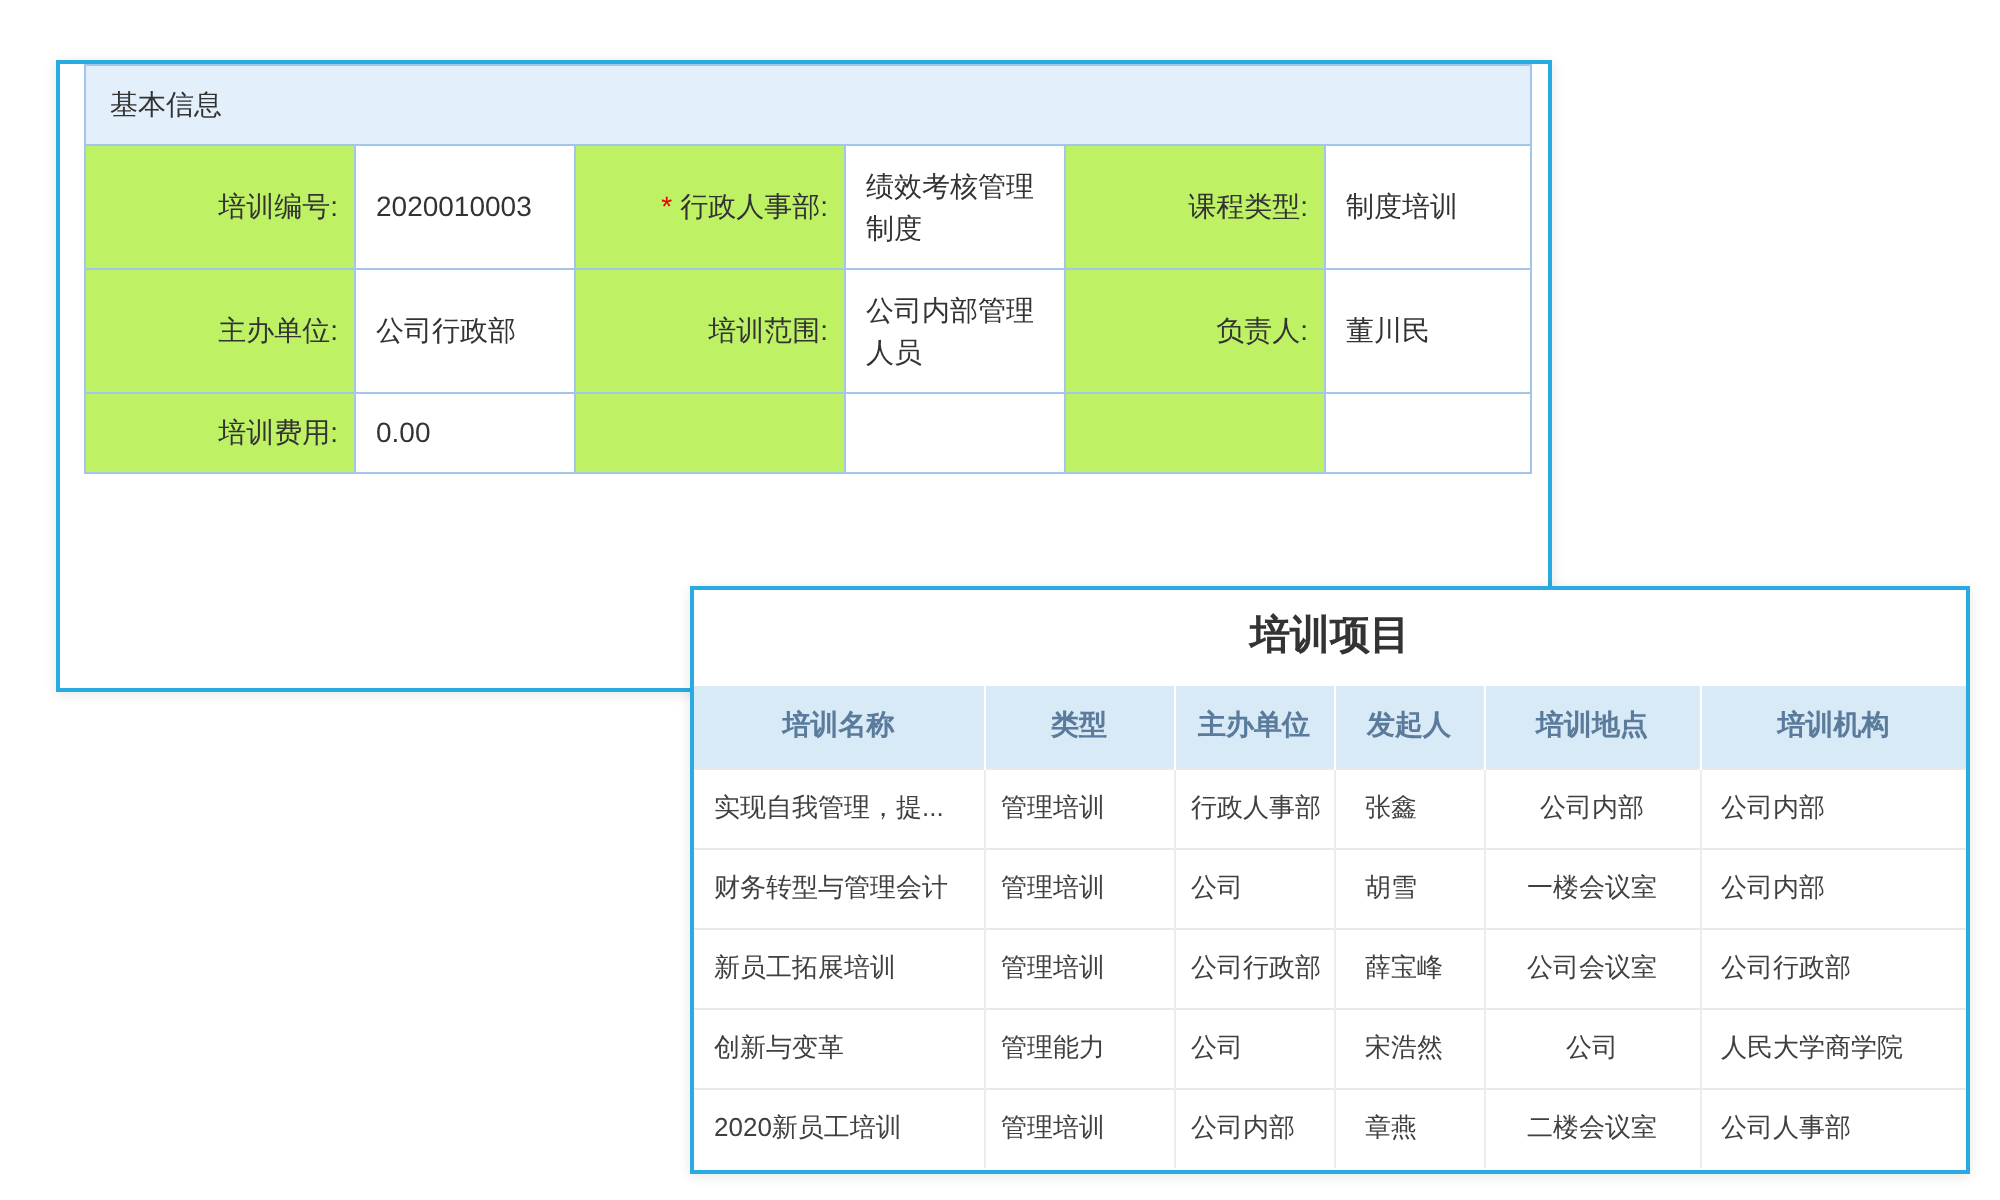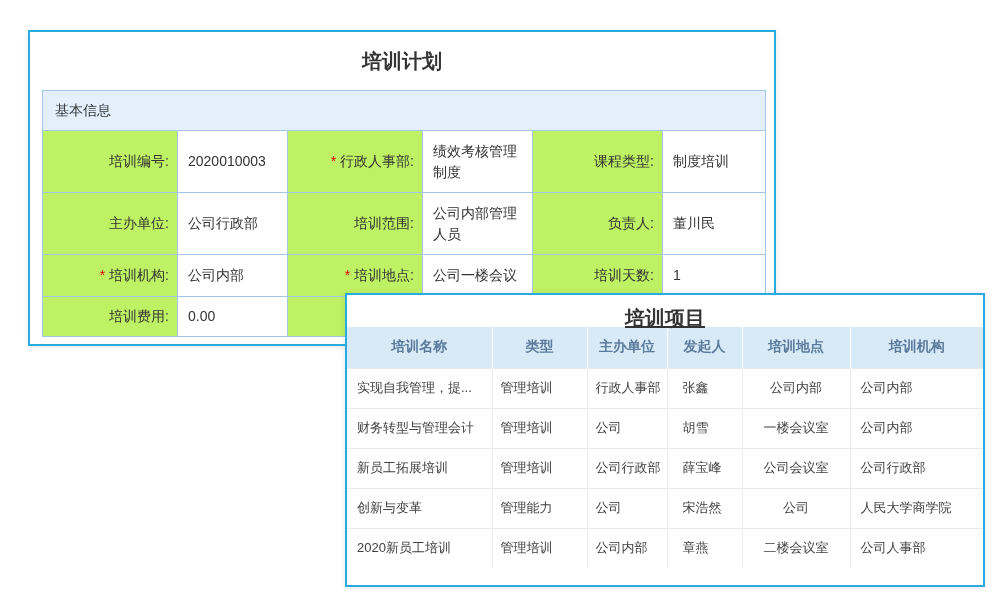--- a/index.html
+++ b/index.html
@@ -5,21 +5,21 @@
   html,body{margin:0;padding:0;background:#ffffff;font-family:"Liberation Sans","DejaVu Sans",sans-serif;}
   .stage{position:relative;width:1000px;height:600px;background:#fff;overflow:hidden;}
 
   
   .panel{position:absolute;background:#fff;border:2px solid #29abe2;box-sizing:border-box;
          box-shadow:0 1px 6px rgba(0,0,0,0.10);}
   #panel-plan{left:28px;top:30px;width:748px;height:316px;z-index:1;}
   #panel-projects{left:345px;top:293px;width:640px;height:294px;z-index:2;}
 
   .panel-title{height:58px;line-height:58px;text-align:center;font-size:20px;font-weight:bold;color:#333;}
-  #panel-projects .panel-title{height:32px;line-height:46px;text-decoration:underline;}
+  #panel-projects .panel-title{height:48px;line-height:46px;}
 
   .form-table{border-collapse:collapse;table-layout:fixed;margin:0 13px 0 12px;width:723px;}
   .form-table td{border:1px solid #a3c6e8;font-size:14px;color:#333;vertical-align:middle;box-sizing:border-box;}
   .section-cell{background:#e3f0fb;height:40px;padding-left:12px;text-align:left;}
   .lbl{background:#bef264;text-align:right;padding:0 8px 0 4px;}
   .val{background:#fff;text-align:left;padding:0 10px;line-height:1.5;}
   .r1{height:62px;} .r2{height:62px;} .r3{height:42px;} .r4{height:40px;}
   .req{color:#e60000;margin-right:4px;}
 
   
@@ -36,21 +36,20 @@
   .c-init{text-align:left;padding-left:15px;color:#4aa0ee;}
   .c-loc{text-align:center;}
   .c-agy{text-align:left;padding-left:10px;}
 </style>
 </head>
 <body>
 
 <div class="stage">
 
   <div class="panel" id="panel-plan">
-    <div class="panel-title">培训计划</div>
 
     <table class="form-table">
       <colgroup>
         <col style="width:135px">
           <col style="width:110px">
         <col style="width:135px">
           <col style="width:110px">
         <col style="width:130px">
           <col style="width:103px">
       </colgroup>
@@ -70,28 +69,20 @@
 
       <tr class="r2">
         <td class="lbl"><span>主办单位:</span></td>
         <td class="val">公司行政部</td>
         <td class="lbl"><span>培训范围:</span></td>
         <td class="val">公司内部管理人员</td>
         <td class="lbl"><span>负责人:</span></td>
         <td class="val">董川民</td>
       </tr>
 
-      <tr class="r3">
-        <td class="lbl"><span class="req">*</span><span>培训机构:</span></td>
-        <td class="val">公司内部</td>
-        <td class="lbl"><span class="req">*</span><span>培训地点:</span></td>
-        <td class="val">公司一楼会议</td>
-        <td class="lbl"><span>培训天数:</span></td>
-        <td class="val">1</td>
-      </tr>
 
       <tr class="r4">
         <td class="lbl"><span>培训费用:</span></td>
         <td class="val">0.00</td>
         <td class="lbl"></td>
         <td class="val"></td>
         <td class="lbl"></td>
         <td class="val"></td>
       </tr>
     </tbody>

